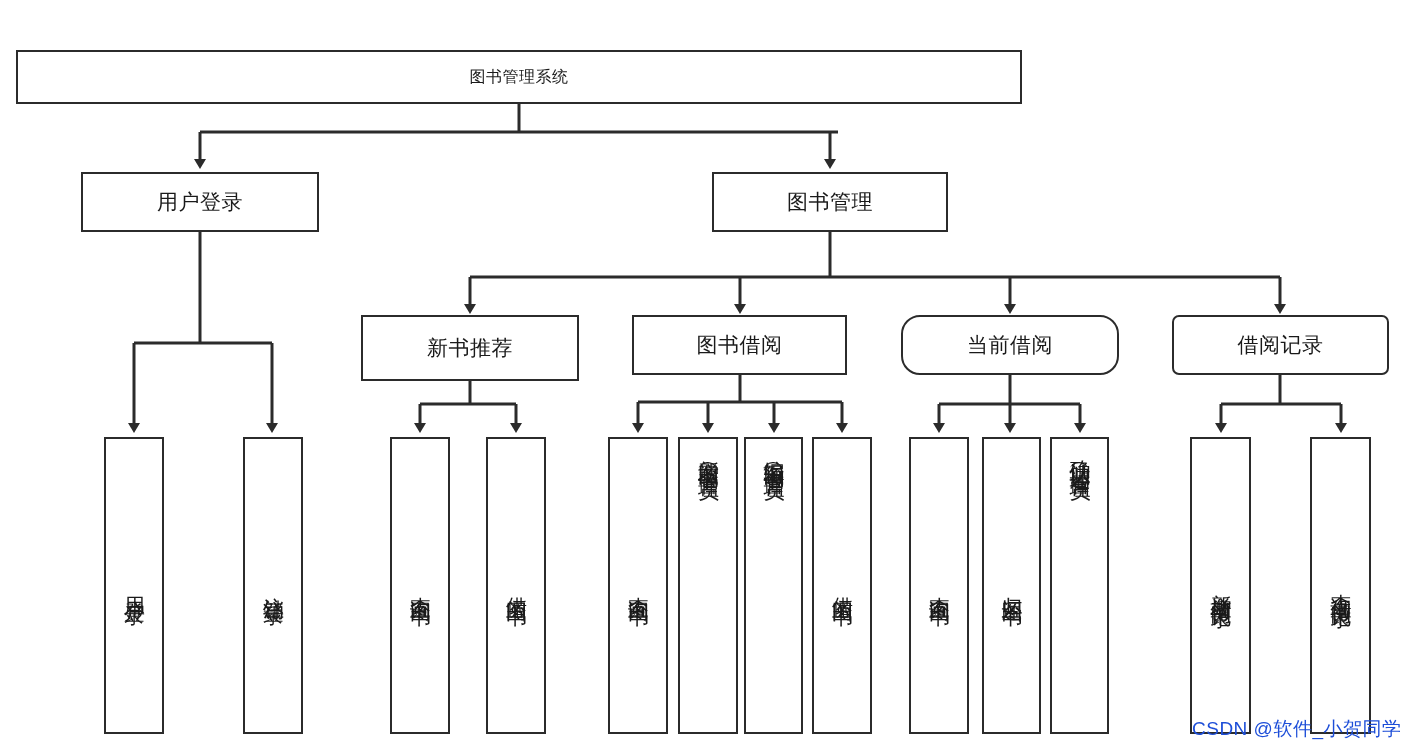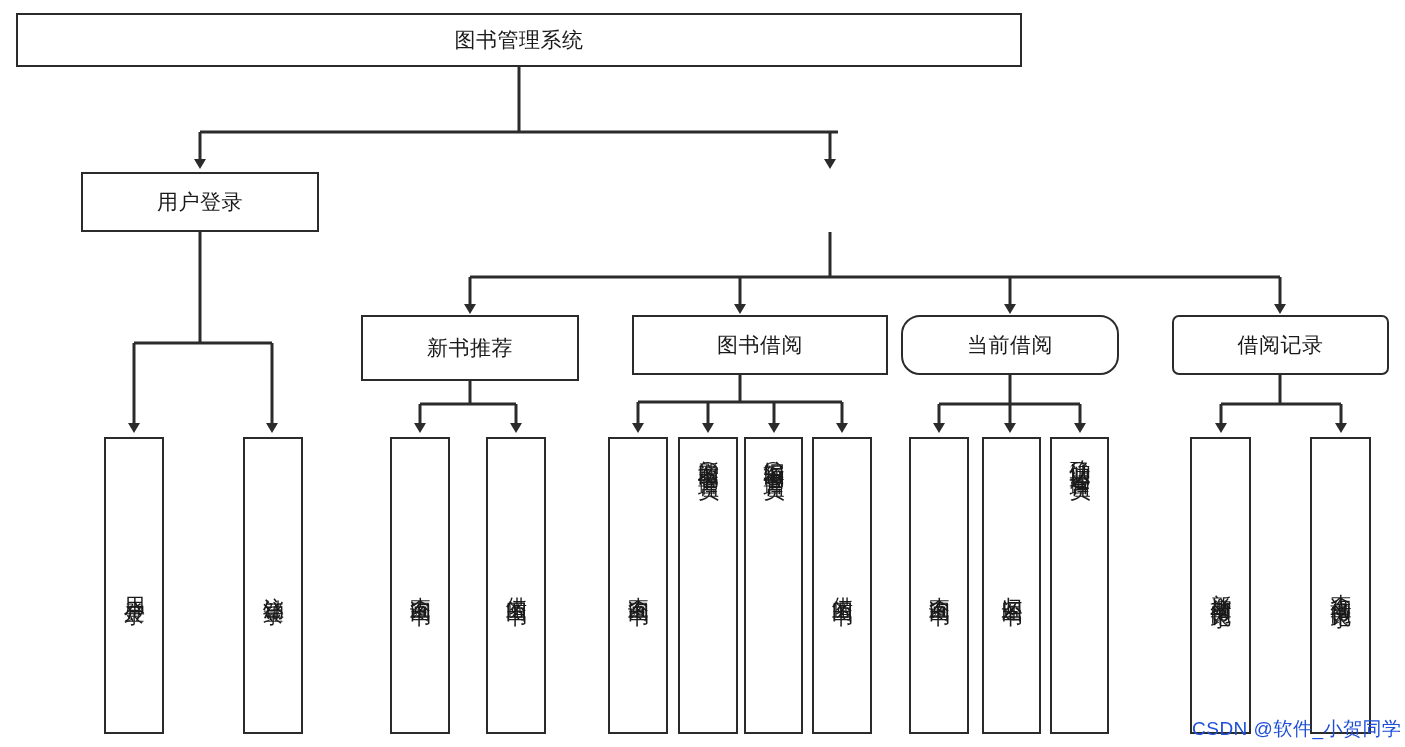--- a/index.html
+++ b/index.html
@@ -34,21 +34,22 @@
     align-items: center;
     justify-content: center;
     color: #1a1a1a;
   }
   .node-h {
     font-size: 21px;
     letter-spacing: 0.5px;
     white-space: nowrap;
   }
   .node-root {
-    font-size: 21px;
+    font-size: 16px;
+    margin-top: 37px;
   }
   .node-leaf {
     align-items: flex-start;
     justify-content: center;
     padding-top: 0;
   }
   .vtext {
     writing-mode: vertical-rl;
     text-orientation: upright;
     font-size: 21px;
@@ -126,25 +127,28 @@
     </g>
   </svg>
 
   <div class="node node-h node-root" style="left:16px; top:13px; width:1006px; height:54px;">
     <span>图书管理系统</span>
   </div>
 
   <div class="node node-h" style="left:81px; top:172px; width:238px; height:60px;">
     <span>用户登录</span>
   </div>
+  <div class="node node-h" style="left:712px; top:172px; width:236px; height:60px;">
+    <span>图书管理</span>
+  </div>
 
   <div class="node node-h" style="left:361px; top:315px; width:218px; height:66px;">
     <span>新书推荐</span>
   </div>
-  <div class="node node-h" style="left:632px; top:315px; width:256px; height:60px;">
+  <div class="node node-h" style="left:632px; top:315px; width:215px; height:60px;">
     <span>图书借阅</span>
   </div>
   <div class="node node-h" style="left:901px; top:315px; width:218px; height:60px;border-radius:19px;">
     <span>当前借阅</span>
   </div>
   <div class="node node-h" style="left:1172px; top:315px; width:217px; height:60px;border-radius:7px;">
     <span>借阅记录</span>
   </div>
 
   <div class="node node-leaf" style="left:104px; top:437px; width:60px; height:297px;">

